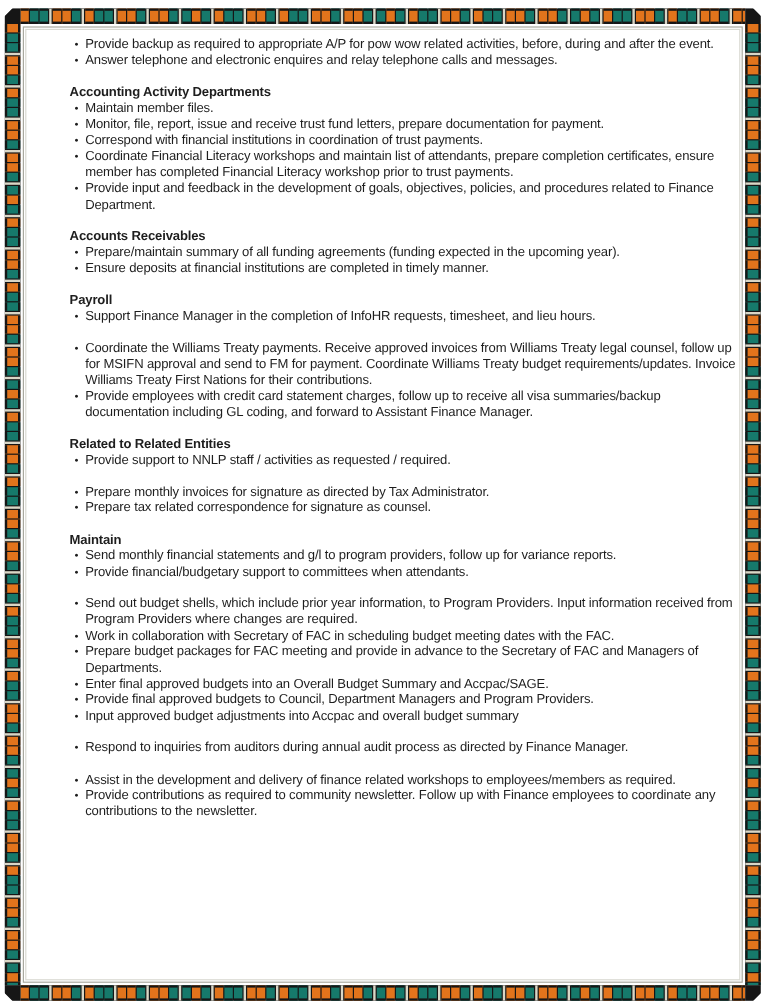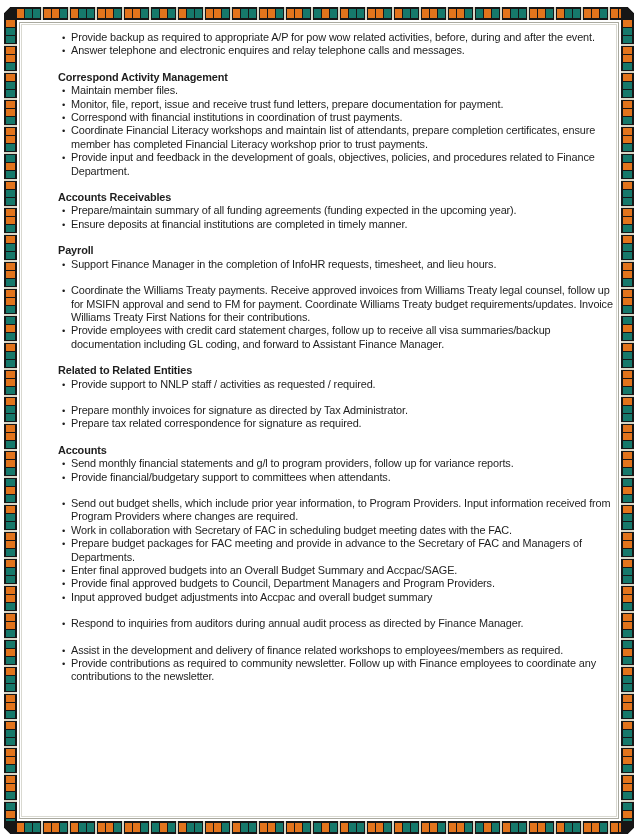--- a/index.html
+++ b/index.html
@@ -519,21 +519,21 @@
             <span class="dot">•</span>
             <span class="btext">Provide backup as required to appropriate A/P for pow wow related activities, before, during and after the event.</span>
           </li>
           <li>
             <span class="dot">•</span>
             <span class="btext">Answer telephone and electronic enquires and relay telephone calls and messages.</span>
           </li>
         </ul>
       </section>
       <section class="section">
-        <h3>Correspond Activity Management</h3>
+        <h3>Accounting Activity Departments</h3>
         <ul>
           <li>
             <span class="dot">•</span>
             <span class="btext">Maintain member files.</span>
           </li>
           <li>
             <span class="dot">•</span>
             <span class="btext">Monitor, file, report, issue and receive trust fund letters, prepare documentation for payment.</span>
           </li>
           <li>
@@ -594,26 +594,26 @@
         </ul>
       </section>
       <section class="section">
         <ul>
           <li>
             <span class="dot">•</span>
             <span class="btext">Prepare monthly invoices for signature as directed by Tax Administrator.</span>
           </li>
           <li>
             <span class="dot">•</span>
-            <span class="btext">Prepare tax related correspondence for signature as required.</span>
-          </li>
-        </ul>
-      </section>
-      <section class="section">
-        <h3>Accounts</h3>
+            <span class="btext">Prepare tax related correspondence for signature as counsel.</span>
+          </li>
+        </ul>
+      </section>
+      <section class="section">
+        <h3>Maintain</h3>
         <ul>
           <li>
             <span class="dot">•</span>
             <span class="btext">Send monthly financial statements and g/l to program providers, follow up for variance reports.</span>
           </li>
           <li>
             <span class="dot">•</span>
             <span class="btext">Provide financial/budgetary support to committees when attendants.</span>
           </li>
         </ul>

